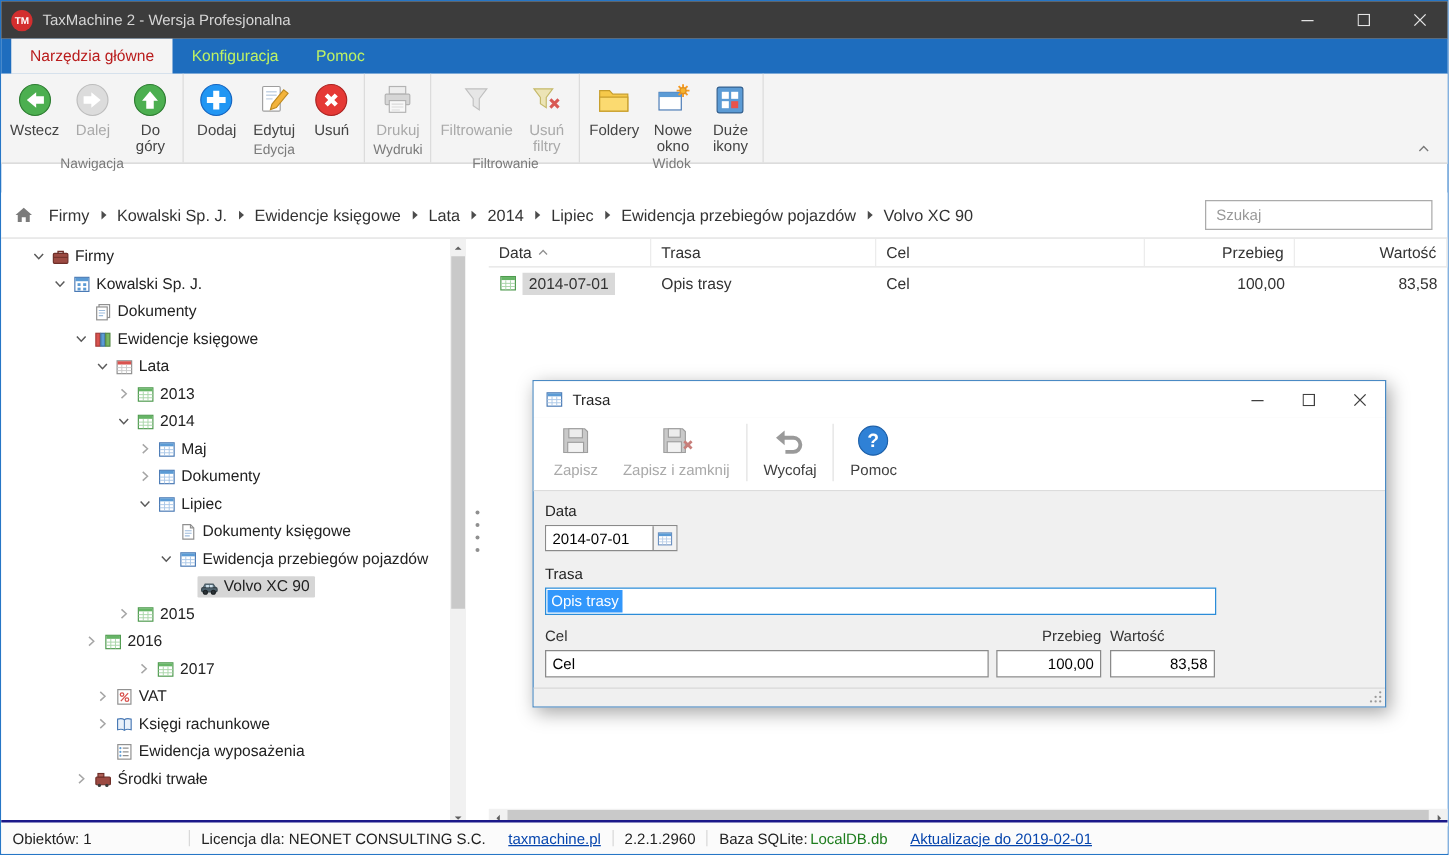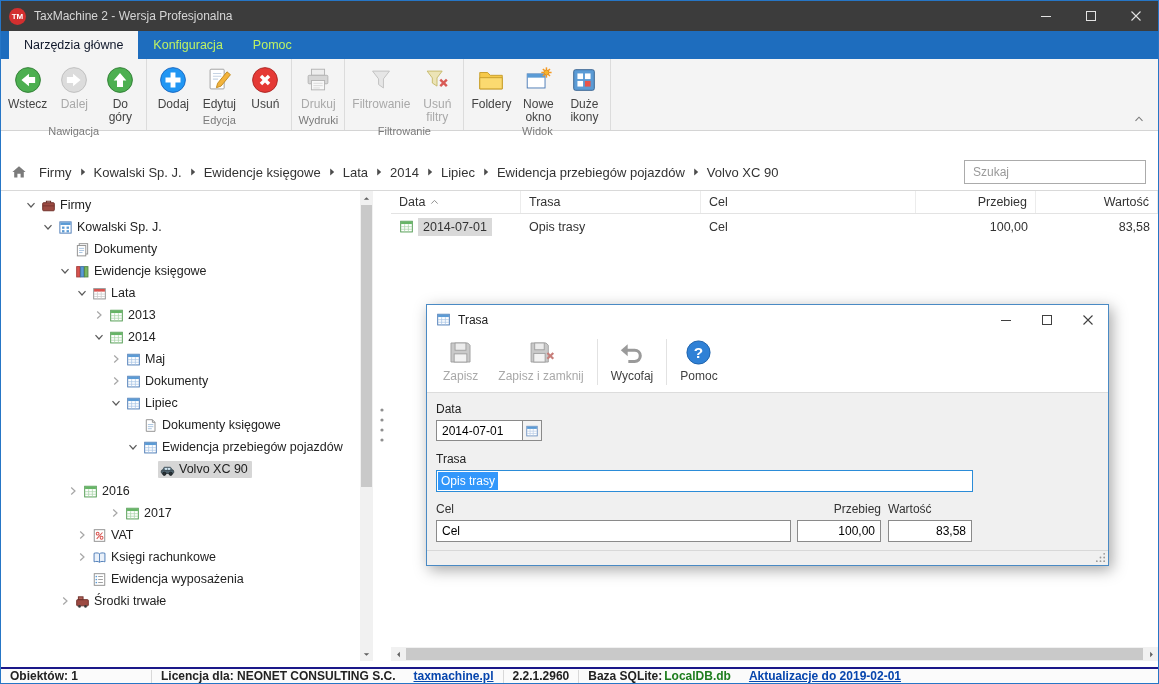--- a/index.html
+++ b/index.html
@@ -13,21 +13,21 @@
 .logo{width:17px;height:17px;border-radius:50%;background:#d32f2f;color:#fff;font-size:8px;font-weight:bold;display:flex;align-items:center;justify-content:center;margin-right:8px;}
 .title-text{color:#d6d6d6;font-size:12px;}
 .win-controls{margin-left:auto;display:flex;height:100%;}
 .win-btn{width:45px;height:100%;display:flex;align-items:center;justify-content:center;color:#e3e3e3;cursor:pointer;}
 .win-btn .icon svg{width:10px;height:10px;}
 
 
 .tabbar{position:absolute;left:0;top:30px;right:0;height:28px;background:#1e6dbe;display:flex;align-items:stretch;padding-left:8px;}
 .tabs{display:flex;}
 .tab{padding:0 15px;display:flex;align-items:center;color:#bef264;font-size:12.5px;cursor:pointer;}
-.tab.active{background:#f4f4f4;color:#0f172a;}
+.tab.active{background:#f4f4f4;color:#b91c1c;}
 
 
 .ribbon{position:absolute;left:0;top:58px;right:0;height:72px;background:#f4f4f4;border-bottom:1px solid #d4d4d4;}
 .ribbon-groups{display:flex;height:100%;}
 .ribbon-group{display:flex;flex-direction:column;border-right:1px solid #dcdcdc;padding:0 3px;}
 .rg-buttons{flex:1;display:flex;align-items:flex-start;}
 .rg-label{height:17px;line-height:15px;text-align:center;color:#7a7a7a;font-size:11px;}
 .ribbon-btn{min-width:46px;display:flex;flex-direction:column;align-items:center;padding:6px 4px 0;cursor:pointer;}
 .ribbon-btn .icon svg{width:30px;height:30px;}
 .rb-label{margin-top:3px;text-align:center;font-size:12px;line-height:13px;color:#444;white-space:pre-line;}
@@ -84,21 +84,21 @@
 .row-ic{margin-right:4px;flex:none;}
 .row-ic svg{width:15px;height:15px;}
 .cell-chip{padding:2px 5px;}
 .cell-chip.sel{background:#d9d9d9;}
 .hscroll{position:absolute;left:0;right:0;bottom:0;height:14px;background:#f1f1f1;display:flex;align-items:center;}
 .hs-btn{width:14px;height:14px;display:flex;align-items:center;justify-content:center;flex:none;cursor:pointer;}
 .hs-btn svg{width:9px;height:9px;}
 .hs-thumb{flex:1;height:12px;margin:0 1px;background:#c9c9c9;cursor:pointer;}
 
 
-.statusbar{position:absolute;left:0;right:0;bottom:0;height:16px;background:#fbfbfb;border-top:2px solid #1b1889;display:flex;align-items:center;font-size:12px;color:#222;font-weight:bold;}
+.statusbar{position:absolute;left:0;right:0;bottom:0;height:27px;background:#fbfbfb;border-top:2px solid #1b1889;display:flex;align-items:center;font-size:12px;color:#222;}
 .sb-seg{padding:0 9px;white-space:nowrap;}
 .sb-objects{width:150px;}
 .sb-sep{width:1px;height:13px;background:#d9d9d9;}
 .link{color:#0645ad;text-decoration:underline;cursor:pointer;}
 .green{color:#1e7d1e;padding-left:2px;}
 .sb-db{padding-right:0;}
 
 
 .dialog{position:absolute;left:425px;top:303px;width:683px;height:262px;background:#f0f0f0;border:1px solid #4a8ac4;box-shadow:3px 4px 14px rgba(0,0,0,.35);}
 .dlg-titlebar{height:29px;background:#fff;display:flex;align-items:center;padding-left:9px;}
@@ -608,20 +608,37 @@
                   <rect x="1.4" y="8.6" width="13.2" height="3.6" rx="1.2" fill="#4e616c" stroke="#37444b"></rect>
                   <circle cx="4.6" cy="12.6" r="1.7" fill="#2b3337" stroke="#1a1f22"></circle>
                   <circle cx="11.4" cy="12.6" r="1.7" fill="#2b3337" stroke="#1a1f22"></circle>
                   <rect x="5.2" y="6.4" width="2.4" height="2" fill="#cfe2ee"></rect>
                   <rect x="8.4" y="6.4" width="2.4" height="2" fill="#cfe2ee"></rect>
                 </svg>
               </span>
               <span class="tree-label">Volvo XC 90</span>
             </span>
           </div>
+          <div class="tree-item" style="padding-left: 90px;">
+            <span class="tree-chevron">
+              <svg viewBox="0 0 10 10">
+                <path d="M3.2 1.5 L7 5 L3.2 8.5" fill="none" stroke="#a6a6a6" stroke-width="1.2"></path>
+              </svg>
+            </span>
+            <span class="sel-wrap">
+              <span class="icon tree-ic">
+                <svg viewBox="0 0 16 16">
+                  <rect x="1.8" y="2.4" width="12.4" height="11.4" fill="#fff" stroke="#4e9a4e"></rect>
+                  <rect x="2.2" y="2.8" width="11.6" height="2.6" fill="#66b566"></rect>
+                  <path d="M2 8.2 H14 M2 10.9 H14 M6 5.6 V13.6 M10 5.6 V13.6" stroke="#a8d4a8" stroke-width="0.8"></path>
+                </svg>
+              </span>
+              <span class="tree-label">2015</span>
+            </span>
+          </div>
           <div class="tree-item" style="padding-left: 64px;">
             <span class="tree-chevron">
               <svg viewBox="0 0 10 10">
                 <path d="M3.2 1.5 L7 5 L3.2 8.5" fill="none" stroke="#a6a6a6" stroke-width="1.2"></path>
               </svg>
             </span>
             <span class="sel-wrap">
               <span class="icon tree-ic">
                 <svg viewBox="0 0 16 16">
                   <rect x="1.8" y="2.4" width="12.4" height="11.4" fill="#fff" stroke="#4e9a4e"></rect>

